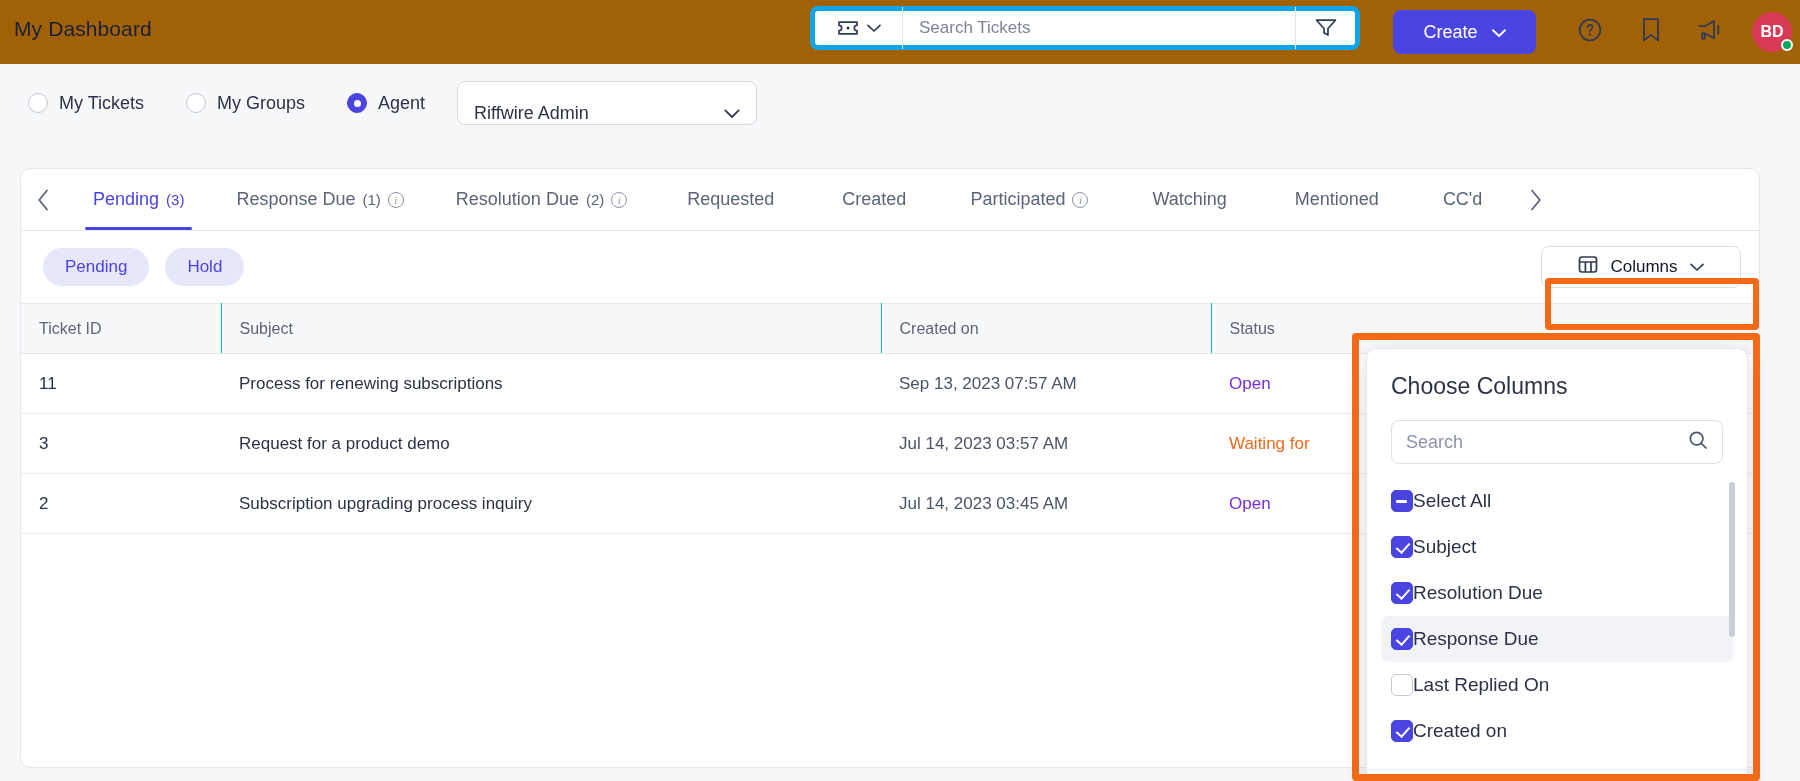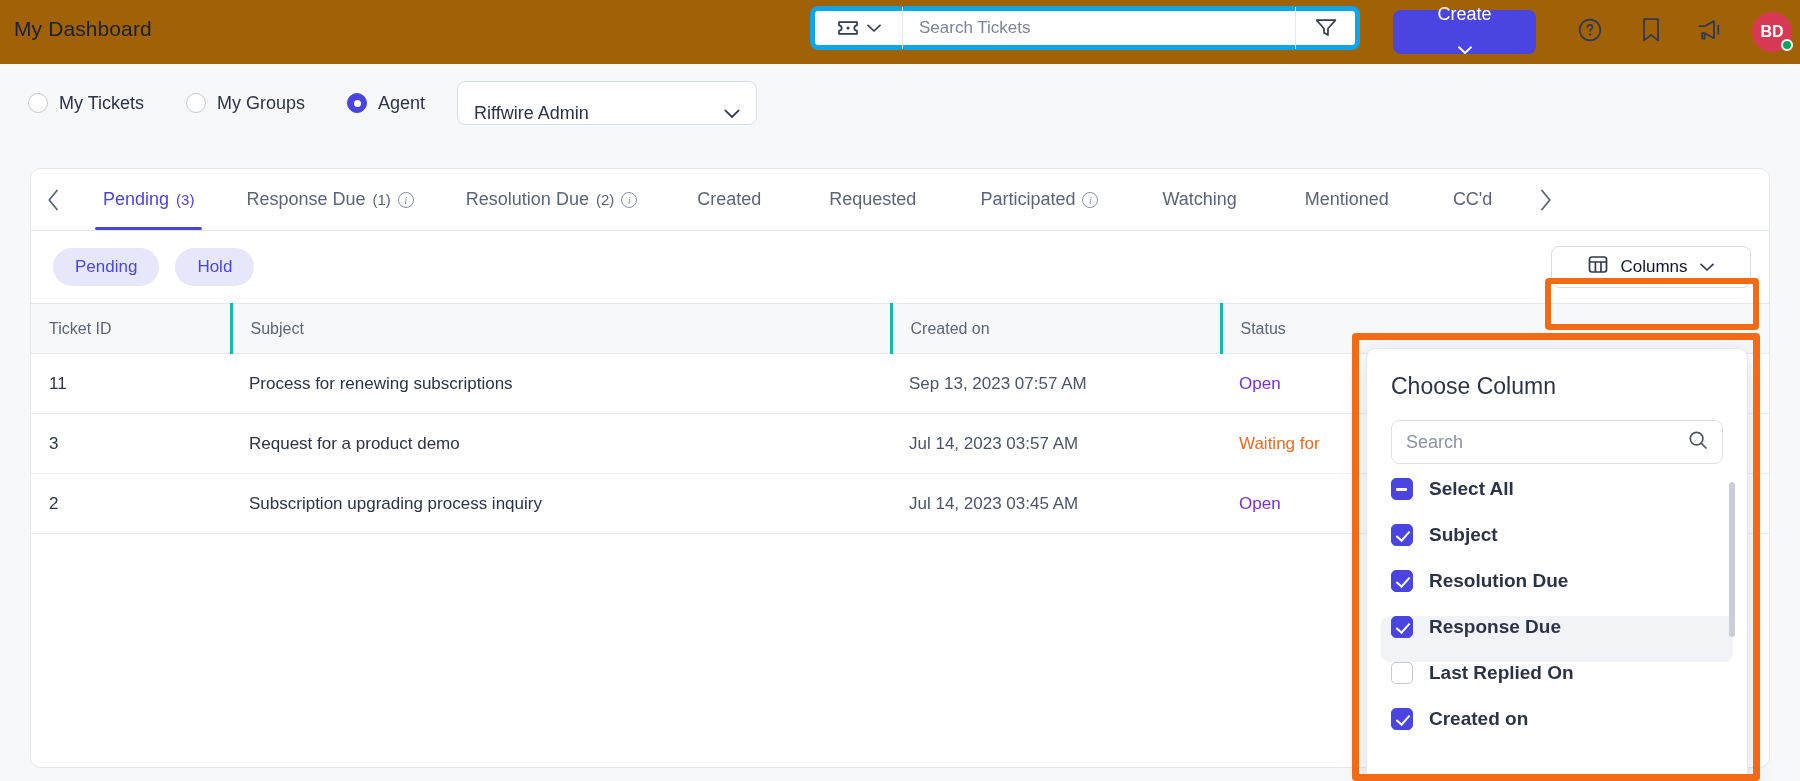--- a/index.html
+++ b/index.html
@@ -54,21 +54,20 @@
     border-left: 1px solid #e6e8ec;
     display: flex; align-items: center; justify-content: center;
   }
   .create-btn {
     position: absolute; left: 1393px; top: 10px;
     width: 143px; height: 44px;
     background: #4a45e0; border-radius: 8px;
     color: #fff; font-size: 18px;
     display: flex; align-items: center; justify-content: center; gap: 14px;
     cursor: pointer;
-    flex-direction: column;
   }
   .icon-btn {
     position: absolute; top: 17px;
     width: 30px; height: 30px;
     display: flex; align-items: center; justify-content: center;
     cursor: pointer;
   }
   .avatar {
     position: absolute; left: 1752px; top: 12px;
     width: 40px; height: 40px; border-radius: 50%;
@@ -108,21 +107,21 @@
   .agent-select {
     width: 300px; height: 44px;
     background: #fff; border: 1px solid #d8dce3; border-radius: 8px;
     display: flex; align-items: flex-end; justify-content: space-between;
     padding: 0 16px; cursor: pointer;
   }
   .agent-select span { font-size: 18px; color: #2c3347; }
 
   
   .card {
-    position: absolute; left: 30px; top: 168px;
+    position: absolute; left: 20px; top: 168px;
     width: 1740px; height: 600px;
     background: #ffffff;
     border: 1px solid #e6e8ec;
     border-radius: 10px;
     overflow: hidden;
   }
 
   
   .tabs {
     position: relative; height: 62px;
@@ -179,21 +178,21 @@
 
   
   table { width: 100%; border-collapse: collapse; table-layout: fixed; }
   thead th {
     background: #f7f8fa;
     height: 50px;
     font-size: 16px; font-weight: 400; color: #5b6478;
     text-align: left; padding: 0 18px;
     border-top: 1px solid #e6e8ec;
     border-bottom: 1px solid #e6e8ec;
-    border-right: 3px solid #14b8a6;
+    border-right: 1px solid #14b8a6;
   }
   thead th:last-child { border-right: none; }
   tbody td {
     height: 60px;
     font-size: 17px; color: #2c3347;
     padding: 0 18px;
     border-bottom: 1px solid #eceef2;
   }
   td.date { color: #4b5468; }
   .st-open { color: #7b2fd6; }
@@ -245,25 +244,24 @@
     font-family: "Liberation Sans", sans-serif;
     background: transparent;
   }
   .choose-search input::placeholder { color: #8b93a6; }
   .opt-list {
     margin-top: 14px;
     position: relative;
     height: 300px;
   }
   .opt {
-    display: flex; gap: 16px;
+    display: flex; align-items: center; 
     height: 46px; margin: 0 14px;
     padding: 0 10px; border-radius: 8px;
     cursor: pointer;
-    font-weight: bold;
   }
   .opt.hi { background: #f1f3f7; }
   .opt-label { font-size: 19px; color: #2c3347; }
   .cb {
     width: 22px; height: 22px; border-radius: 5px; flex: none;
     border: 1.6px solid #c3c8d2; background: #fff;
     position: relative;
   }
   .cb.checked { background: #4a45e0; border-color: #4a45e0; }
   .cb.checked::after {
@@ -404,25 +402,25 @@
         <span class="info-i">i</span>
       </div>
 
       <div class="tab">
         <span>Resolution Due</span>
         <span class="count">(2)</span>
         <span class="info-i">i</span>
       </div>
 
       <div class="tab" style="padding:0 34px;">
+        <span>Requested</span>
+      </div>
+
+      <div class="tab" style="padding:0 34px;">
         <span>Created</span>
-      </div>
-
-      <div class="tab" style="padding:0 34px;">
-        <span>Requested</span>
       </div>
 
       <div class="tab" style="padding:0 30px;">
         <span>Participated</span>
         <span class="info-i">i</span>
       </div>
 
       <div class="tab" style="padding:0 34px;">
         <span>Watching</span>
       </div>
@@ -498,21 +496,21 @@
           <td>2</td>
           <td>Subscription upgrading process inquiry</td>
           <td class="date">Jul 14, 2023 03:45 AM</td>
           <td class="st-open">Open</td>
         </tr>
       </tbody>
     </table>
   </div>
 
   <div class="choose-panel">
-    <div class="choose-title">Choose Column</div>
+    <div class="choose-title">Choose Columns</div>
 
     <div class="choose-search">
       <input value="" placeholder="Search" style="">
       <span>
         <svg width="20" height="20" viewBox="0 0 20 20" fill="none">
           <circle cx="8.6" cy="8.6" r="6.3" stroke="#4b5468" stroke-width="1.7"></circle>
           <path d="M13.3 13.3L18 18" stroke="#4b5468" stroke-width="1.7" stroke-linecap="round"></path>
         </svg>
       </span>
     </div>

